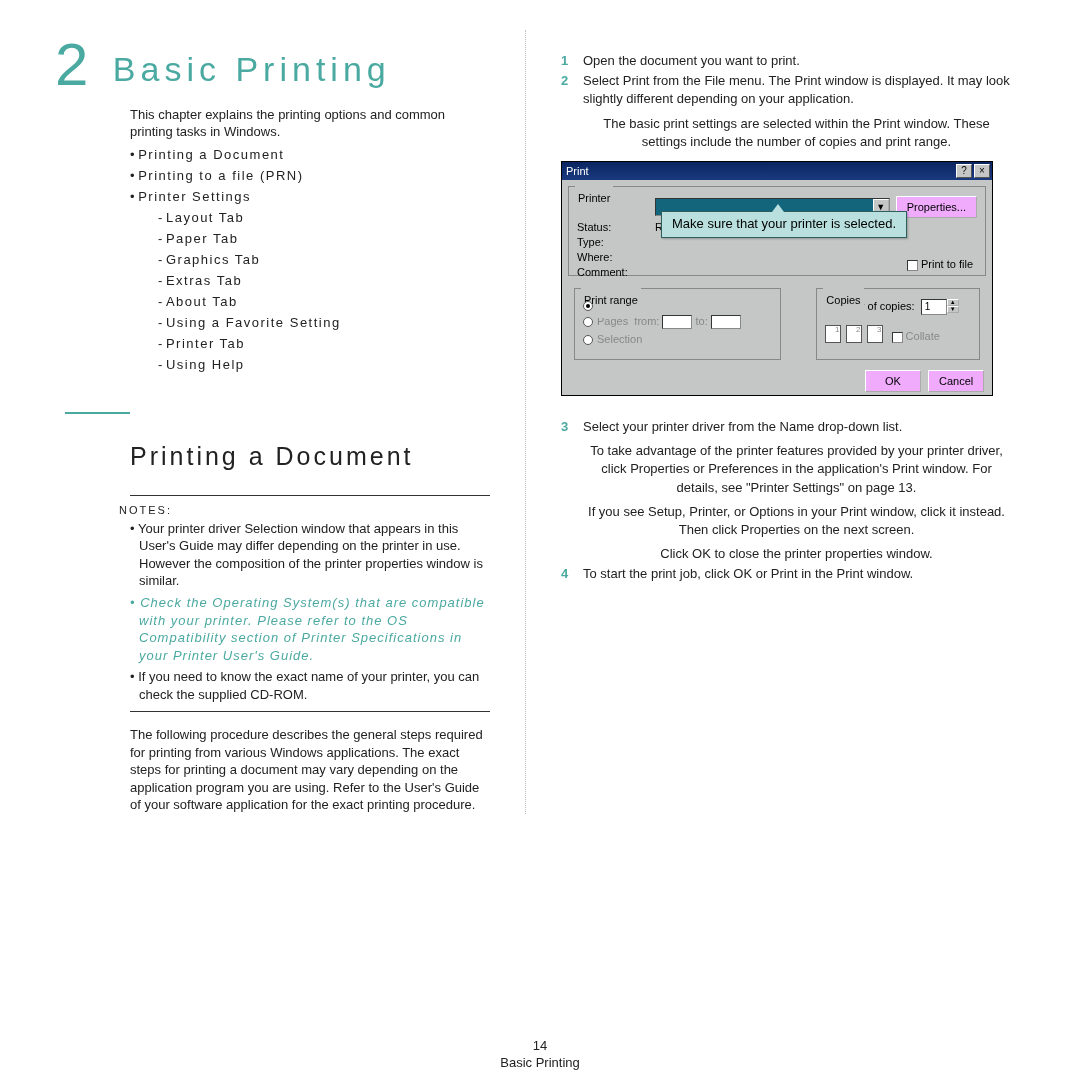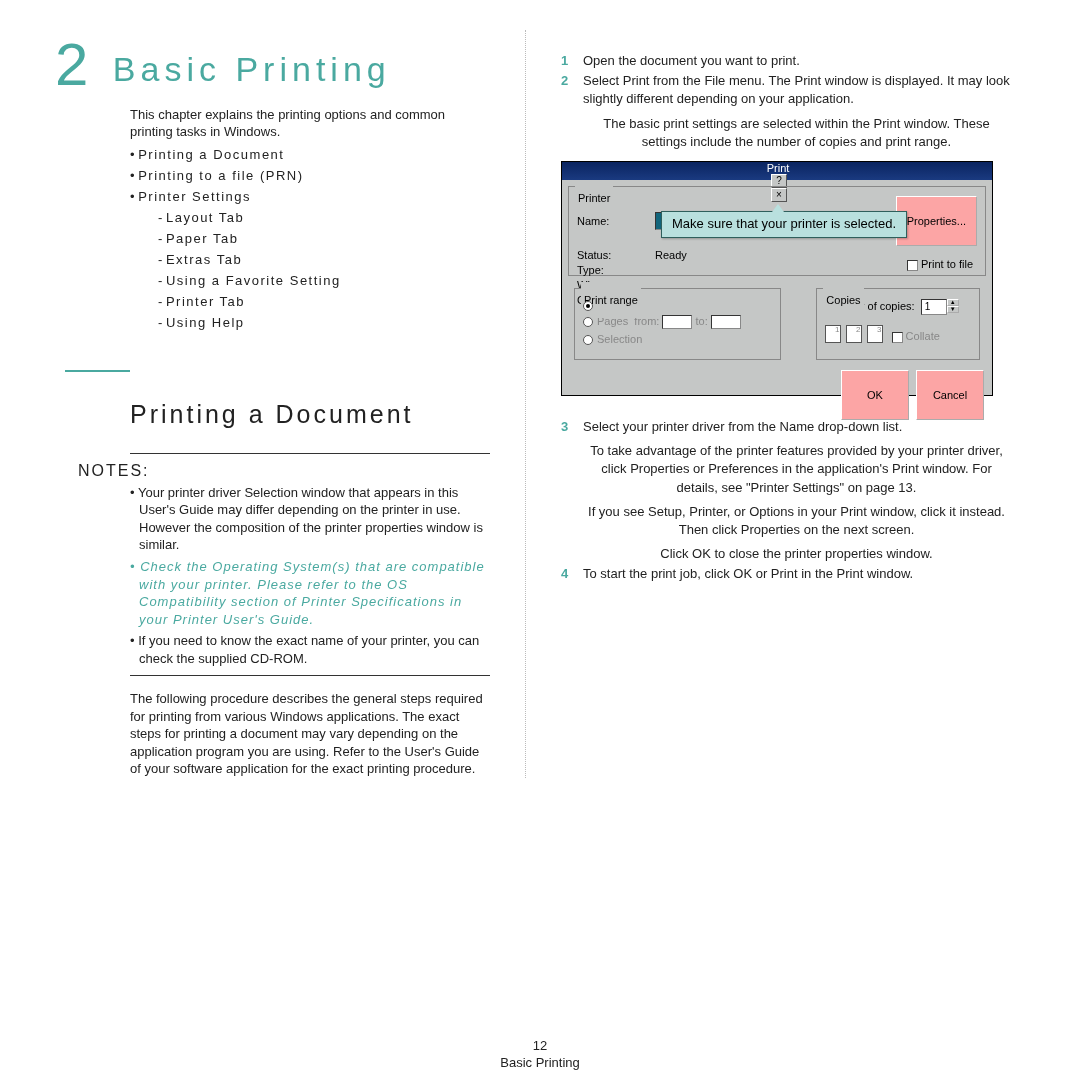--- a/index.html
+++ b/index.html
@@ -48,21 +48,21 @@
   .intro { margin: 8px 0 0 100px; font-size: 13px; line-height: 1.3; }
   .includes { margin: 16px 0 0 100px; font-size: 13px; }
   ul.toc { list-style: none; margin: 6px 0 0 100px; font-size: 13px; letter-spacing: 1.5px; }
   ul.toc li { margin: 6px 0; }
   ul.toc li::before { content: "• "; letter-spacing: 0; }
   ul.toc .sub { margin-left: 28px; }
   ul.toc .sub::before { content: "- "; }
   .sec-head-wrap { margin-top: 40px; border-top: 2px solid #4aa9a0; width: 65px; margin-left: 35px; }
   .section-head { margin: 28px 0 0 100px; font-size: 25px; letter-spacing: 3px; font-weight: 400; }
   .hr { border: none; border-top: 1px solid #333; margin: 24px 0 8px 100px; }
-  .notes-label { margin-left: 48px; font-size: 16px; letter-spacing: 2px; }
+  .notes-label { margin-left: 89px; font-size: 11px; letter-spacing: 2px; }
   ul.notes { list-style: none; margin: 4px 0 0 100px; font-size: 13px; line-height: 1.35; }
   ul.notes li { margin: 4px 0; text-indent: -9px; padding-left: 9px; }
   ul.notes li::before { content: "• "; }
   .teal-italic { color: #4aa9a0; font-style: italic; letter-spacing: 1px; }
   .para { margin: 14px 0 0 100px; font-size: 13px; line-height: 1.35; }
 
   
   .steps { list-style: none; font-size: 13px; line-height: 1.4; margin-top: 22px; }
   .steps li { display: flex; margin-bottom: 2px; }
   .step-num { color: #4aa9a0; font-weight: bold; width: 22px; flex-shrink: 0; }
@@ -73,31 +73,31 @@
   .dialog {
     width: 432px; height: 235px;
     background: #c5c7c6;
     border: 1px solid #000;
     margin: 10px 0 16px 0;
     font-family: Tahoma, Arial, sans-serif;
     font-size: 11px;
     color: #000;
     position: relative;
   }
-  .titlebar { height: 18px; background: linear-gradient(#0a2460,#1a3a80); color: #fff; display: flex; align-items: center; padding: 0 2px 0 4px; font-size: 11px; flex-direction: column; }
+  .titlebar { height: 18px; background: linear-gradient(#0a2460,#1a3a80); color: #fff; display: flex; align-items: center; padding: 0 2px 0 4px; font-size: 11px; }
   .titlebar .spacer { flex: 1; }
   .tb-btn { width: 16px; height: 14px; background: #c5c7c6; border: 1px solid #fff; border-right-color: #555; border-bottom-color: #555; margin-left: 2px; font-size: 10px; text-align: center; line-height: 12px; color: #000; }
   .grp { border: 1px solid #888; margin: 6px; padding: 6px 8px 8px 8px; position: relative; }
   .grp-title { position: absolute; top: -7px; left: 6px; background: #c5c7c6; padding: 12px 3px; font-size: 11px; }
   .printer-grp { height: 90px; }
   .printer-row { display: flex; align-items: center; margin: 3px 0; font-size: 11px; }
   .printer-row .lbl { width: 78px; }
   .name-select { flex: 1; height: 18px; background: #12657b; border: 1px inset #888; margin-right: 6px; position: relative; }
   .dd-btn { position:absolute; right:0; top:0; width:16px; height:16px; background:#c5c7c6; border:1px outset #fff; text-align:center; font-size:9px; line-height:14px; }
-  .btn { background: #fca5a5; border: 1px outset #fff; padding: 18px 10px; font-size: 11px; }
+  .btn { background: #f0abfc; border: 1px outset #fff; padding: 4px 10px; font-size: 11px; }
   .callout {
     position: absolute; left: 92px; top: 24px;
     background: #b9e0de; border: 1px solid #2f5f5c;
     padding: 4px 10px; font-size: 13px; line-height: 1.3;
     box-shadow: 1px 1px 2px rgba(0,0,0,0.25);
     font-family: Arial, sans-serif;
   }
   .callout::before {
     content:""; position:absolute; top:-8px; left:110px;
     border-left:6px solid transparent; border-right:6px solid transparent;
@@ -110,21 +110,21 @@
   .radio.sel::after { content:""; position:absolute; left:2px; top:2px; width:4px; height:4px; background:#000; border-radius:50%; }
   .dim { color: #888; }
   .txtbox { display:inline-block; background:#fff; border:1px inset #888; width:30px; height:14px; vertical-align:middle; }
   .chk { display:inline-block; width:11px; height:11px; background:#fff; border:1px inset #888; vertical-align:middle; margin-right:3px; }
   .copies-icon { display:inline-block; width:16px; height:18px; border:1px solid #555; background:#fff; position:relative; font-size:8px; text-align:right; padding-right:1px; line-height:8px; margin-right:2px; vertical-align:bottom; }
   .copies-icon::after { content:""; position:absolute; left:3px; top:-3px; width:14px; height:16px; border:1px solid #555; background:#fff; z-index:-1;}
   .num-spin { display:inline-block; background:#fff; border:1px inset #888; width:26px; height:16px; font-size:10px; padding-left:3px; line-height:14px; vertical-align:middle; }
   .spin-btns { display:inline-block; width:12px; height:16px; vertical-align:middle; }
   .spin-btns div { height:7px; background:#c5c7c6; border:1px outset #fff; font-size:6px; line-height:5px; text-align:center; }
   .dlg-btns { text-align: right; padding: 4px 8px 0 0; }
-  .dlg-btns .btn { width: 68px; margin-left: 4px; }
+  .dlg-btns .btn { width: 56px; margin-left: 4px; }
   .ptf { position:absolute; right:12px; bottom:4px; font-size:11px; }
 
   .footer { position: absolute; bottom: 10px; left: 0; width: 1080px; text-align: center; font-size: 13px; }
   .footer .pg { margin-bottom: 2px; }
 </style>
 </head>
 <body>
 
 <div class="page">
 
@@ -132,21 +132,23 @@
     <span class="big-num">2</span>
     <span class="chap-title">Basic Printing</span>
 
     <p class="intro">This chapter explains the printing options and common printing tasks in Windows.</p>
     <ul class="toc">
       <li>Printing a Document</li>
       <li>Printing to a file (PRN)</li>
       <li>Printer Settings</li>
       <li class="sub">Layout Tab</li>
       <li class="sub">Paper Tab</li>
+      <li class="sub">Graphics Tab</li>
       <li class="sub">Extras Tab</li>
+      <li class="sub">About Tab</li>
       <li class="sub">Using a Favorite Setting</li>
       <li class="sub">Printer Tab</li>
       <li class="sub">Using Help</li>
     </ul>
 
     <div class="sec-head-wrap"></div>
     <h2 class="section-head">Printing a Document</h2>
 
     <hr class="hr">
     <div class="notes-label">NOTES:</div>
@@ -247,15 +249,15 @@
       </li>
       <li>
         <span class="step-num">4</span>
         <span class="step-txt">To start the print job, click OK or Print in the Print window.</span>
       </li>
     </ol>
   </div>
 </div>
 
 <div class="footer">
-  <div class="pg">12</div>
+  <div class="pg">14</div>
   <div>Basic Printing</div>
 </div>
 
 </body></html>

